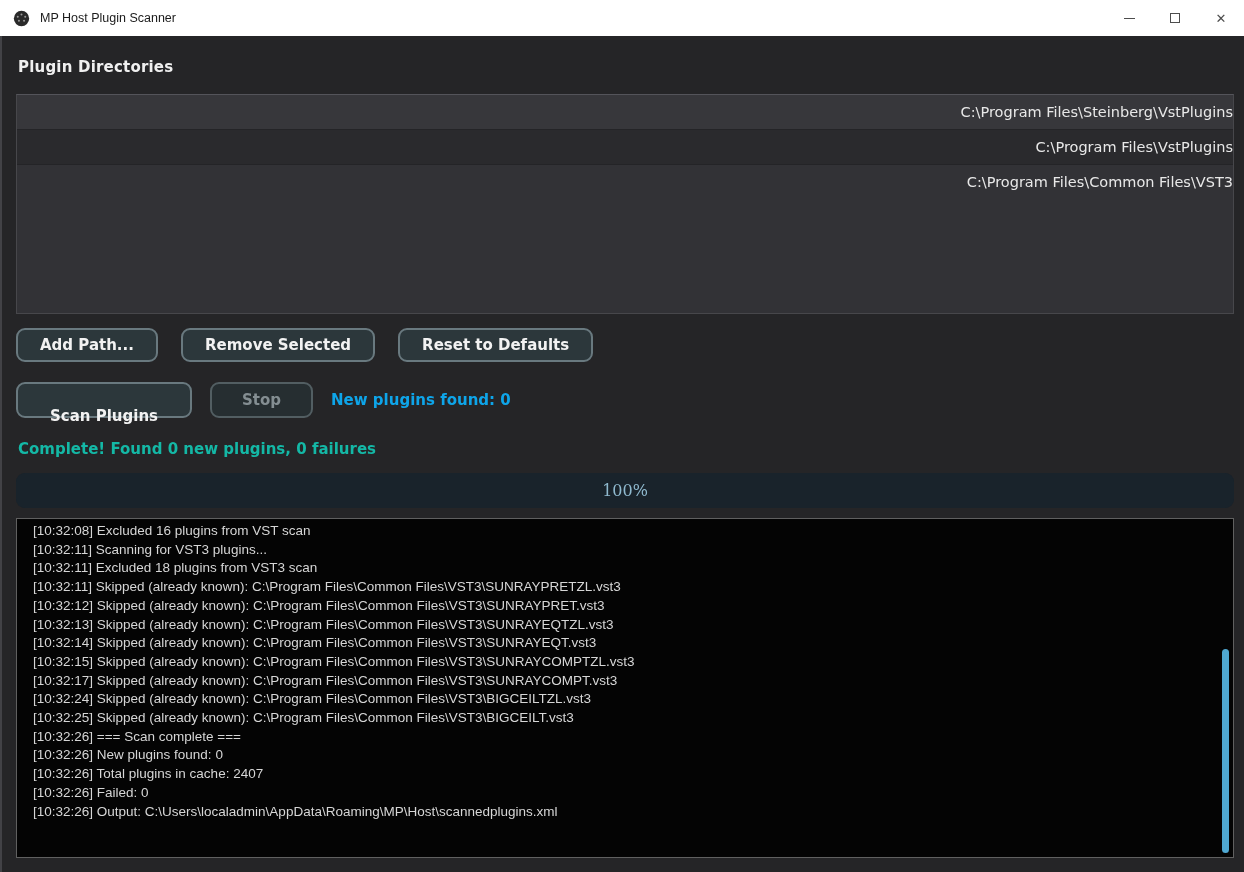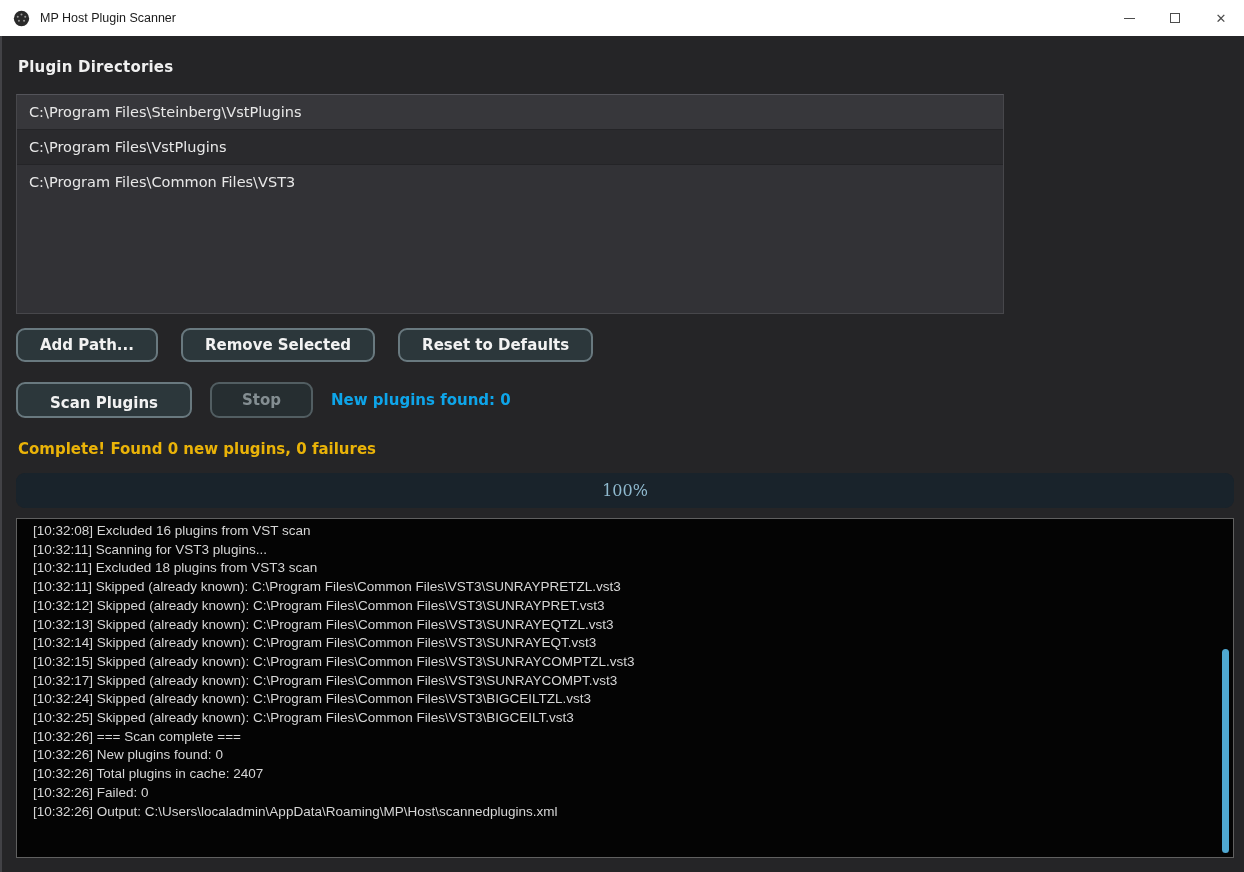--- a/index.html
+++ b/index.html
@@ -26,51 +26,52 @@
   .main{
     position:absolute;top:36px;left:0;width:1244px;height:836px;
     background:#252527;border-left:2px solid #424246;color:#eee;
   }
   .section-label{
     position:absolute;left:16px;top:22px;
     font-size:15px;font-weight:600;color:#f0f0f0;letter-spacing:.2px;
   }
   
   .dir-list{
-    position:absolute;left:14px;top:58px;width:988px;height:220px;
+    position:absolute;left:14px;top:58px;width:1218px;height:220px;
     background:#323236;border:1px solid #47474b;border-top-color:#54545a;
     overflow:hidden;
+    text-align:right;
   }
   .dir-row{
     height:35px;line-height:35px;padding-left:12px;
     font-size:14.5px;color:#e8e8e8;white-space:nowrap;
     border-bottom:1px solid #242427;cursor:default;
   }
   .dir-row.row-0{background:#37373b;}
   .dir-row.row-1{background:#2a2a2d;}
   .dir-row.row-2{background:transparent;border-bottom:none;}
   
   .btn{
     display:inline-block;height:34px;line-height:31px;padding:0 22px;
     background:#2c373b;border:2px solid #69797f;border-radius:9px;
     color:#f2f2f2;font-size:15px;font-weight:700;cursor:default;
     font-family:"DejaVu Sans","Liberation Sans",sans-serif;
   }
   .btn-row-1{position:absolute;left:14px;top:292px;display:flex;gap:23px;}
   .btn-row-2{position:absolute;left:14px;top:346px;display:flex;gap:18px;align-items:center;}
-  .btn.scan{padding:3px 32px;height:36px;line-height:33px;}
+  .btn.scan{padding:16px 32px;height:36px;line-height:33px;}
   .btn.stop{
     padding:0 30px;height:36px;line-height:33px;
     background:#262e31;border-color:#525e62;color:#848e92;
   }
   .inline-counter{font-size:15px;font-weight:700;color:#0ea5e9;margin-left:0;}
   
   .status-line{
     position:absolute;left:16px;top:404px;
-    font-size:15px;font-weight:700;color:#eab308;
+    font-size:15px;font-weight:700;color:#14b8a6;
   }
   
   .progress{
     position:absolute;left:14px;top:437px;width:1218px;height:35px;
     background:#19232b;border-radius:9px;overflow:hidden;
   }
   .progress-fill{position:absolute;left:0;top:0;height:100%;background:#19232b;}
   .progress-text{
     position:absolute;left:0;top:0;width:100%;height:100%;
     display:flex;align-items:center;justify-content:center;

